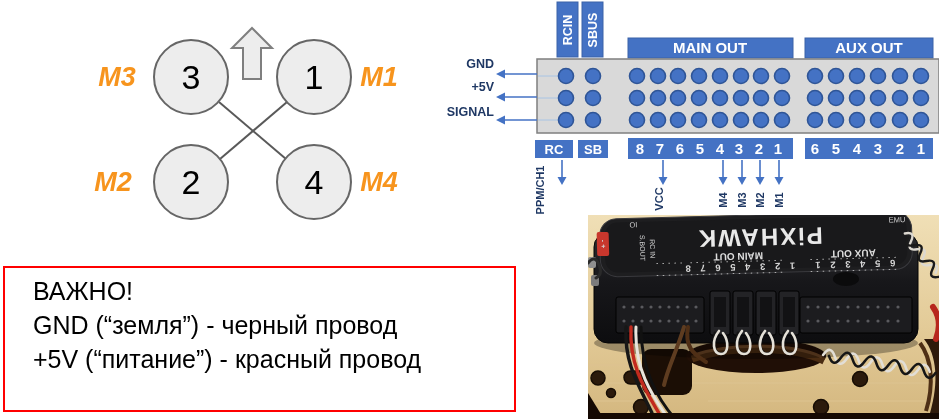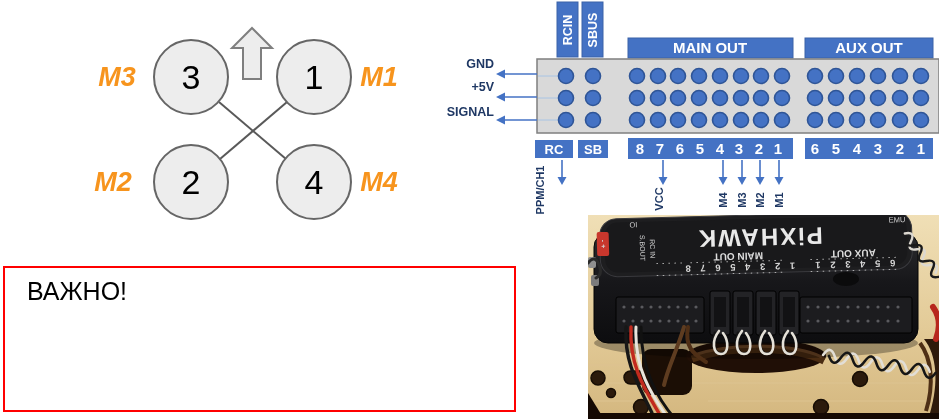--- a/index.html
+++ b/index.html
@@ -10,21 +10,21 @@
   .motor-num{font-size:34px;fill:#000000;}
   .motor-lbl{font-size:27px;font-style:italic;font-weight:bold;fill:#F7941D;}
   .hdr-txt{font-size:15px;font-weight:bold;fill:#ffffff;}
   .vport-txt{font-size:12.5px;font-weight:bold;fill:#ffffff;}
   .pin-num{font-size:15px;font-weight:bold;fill:#ffffff;}
   .rcsb-txt{font-size:13px;font-weight:bold;fill:#ffffff;}
   .row-lbl{font-size:12.5px;font-weight:bold;fill:#1F3864;}
   .sig-lbl{font-size:11px;font-weight:bold;fill:#1F3864;}
   .warnbox{position:absolute;left:3px;top:266px;width:513px;height:146px;
            border:2.5px solid #FF0000;background:#ffffff;box-sizing:border-box;
-           padding:6px 0 0 22px;color:#000;}
+           padding:6px 0 0 28px;color:#000;}
   .warnbox .wline{font-size:25px;line-height:34px;white-space:nowrap;}
   .ph-logo{font-size:24px;font-weight:bold;letter-spacing:2px;fill:#E9E9E9;}
   .ph-lbl{font-size:10px;font-weight:bold;fill:#DDDDDD;}
   .ph-num{font-size:9.5px;font-weight:bold;fill:#D7D7D7;letter-spacing:3.5px;}
   .ph-side{font-size:7px;fill:#D5D5D5;}
   .ph-tiny{font-size:7.5px;fill:#CFCFCF;}
 </style>
 </head>
 <body>
 
@@ -333,14 +333,16 @@
       </g>
 
       <rect x="0" y="198" width="351" height="6" fill="#150903"></rect>
       <polygon points="0,178 16,204 0,204" fill="#150903"></polygon>
     </g>
   </g>
 </svg>
 
 <div class="warnbox">
   <div class="wline">ВАЖНО!</div>
+  <div class="wline">GND (“земля”) - черный провод</div>
+  <div class="wline">+5V (“питание”) - красный провод</div>
 </div>
 </div>
 
 </body></html>

